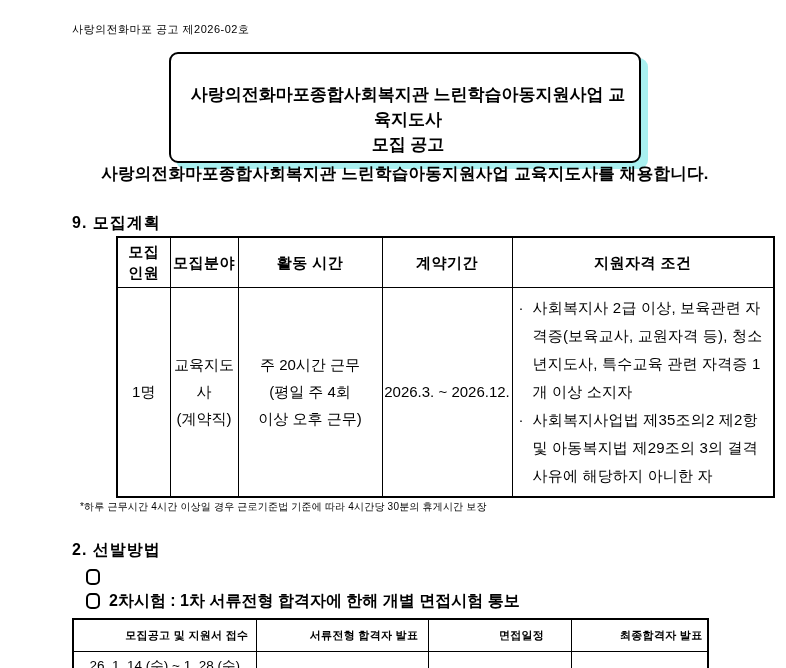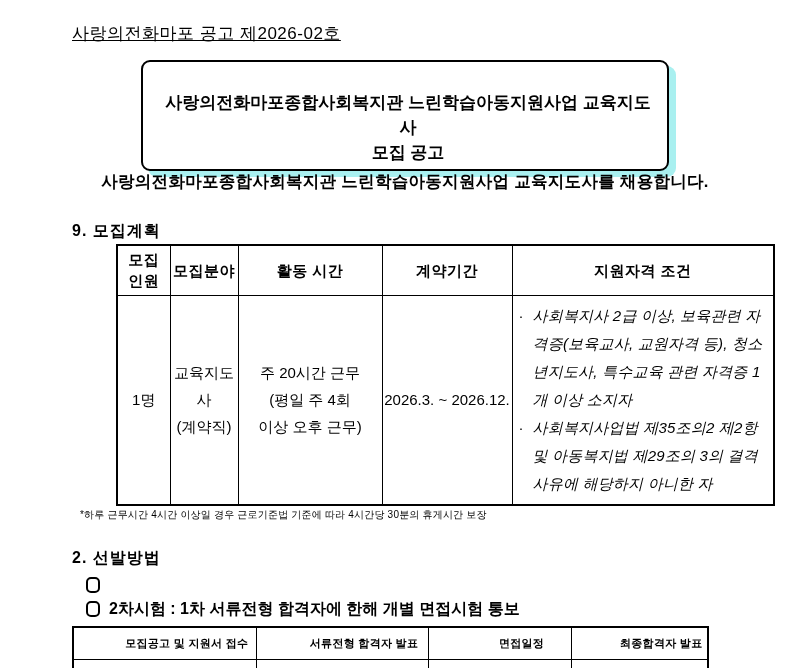--- a/index.html
+++ b/index.html
@@ -7,27 +7,26 @@
   body {
     width: 786px;
     height: 668px;
     font-family: "Liberation Sans", "DejaVu Sans", sans-serif;
     color: #000;
     overflow: hidden;
   }
   .page { padding: 22px 48px 0 72px; }
 
   .doc-number {
-    font-size: 17px;
+    font-size: 11px;
     letter-spacing: 0.5px;
-    text-decoration: underline;
   }
 
   .title-box {
-    width: 528px;
+    width: 472px;
     margin: 15px auto 0 auto;
     border: 2px solid #000;
     border-radius: 9px;
     padding: 3px 10px 4px 16px;
     text-align: center;
     font-size: 17px;
     font-weight: bold;
     line-height: 25px;
     white-space: pre-line;
     background: #fff;
@@ -80,21 +79,21 @@
     padding: 6px 8px 6px 6px;
     white-space: normal;
     line-height: 28px;
   }
   .qual-item { display: flex; }
   .qual-item .bullet {
     flex: none;
     width: 14px;
     text-align: left;
   }
-  .qual-item .text { flex: 1; letter-spacing: 0.2px; font-style: italic; }
+  .qual-item .text { flex: 1; letter-spacing: 0.2px; }
 
   .footnote {
     margin: 2px 0 0 8px;
     font-size: 10px;
     letter-spacing: 0.2px;
   }
 
   .method-list { margin: 8px 0 0 14px; }
   .method-item {
     font-size: 16px;

